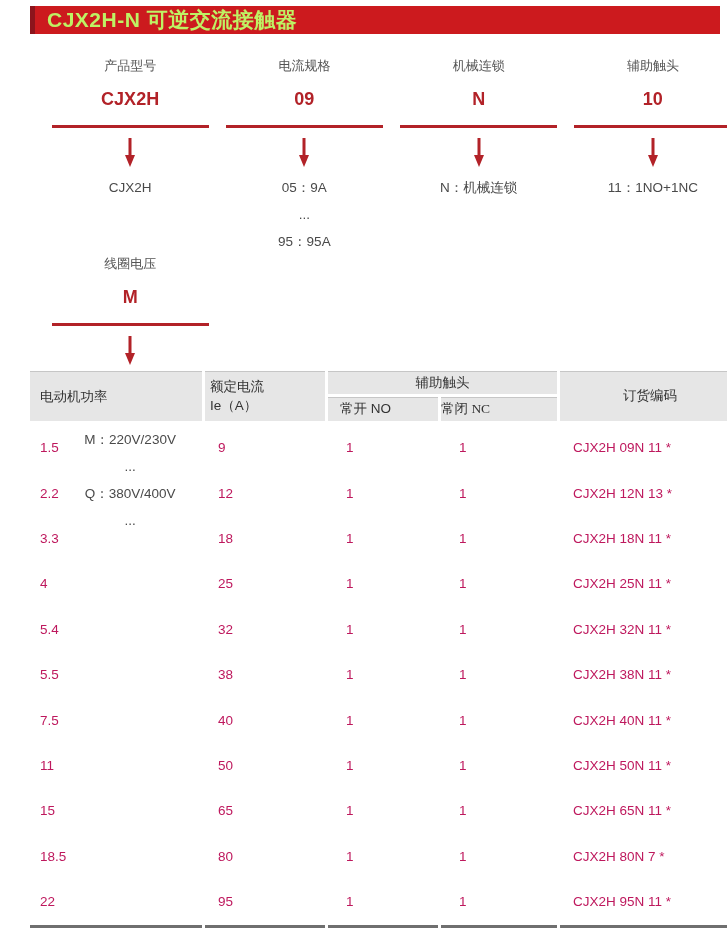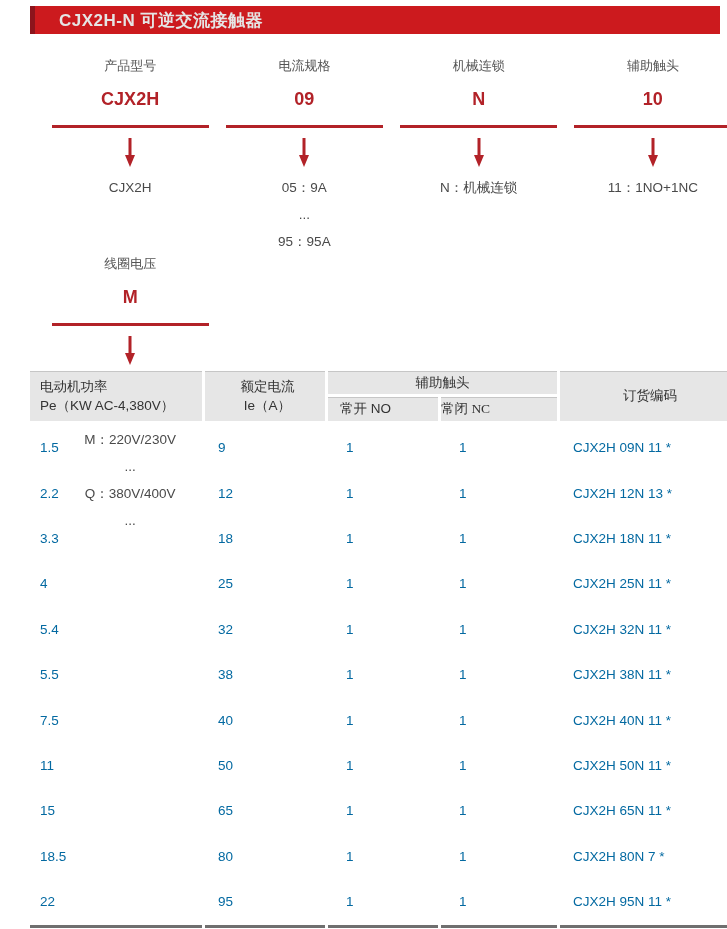--- a/index.html
+++ b/index.html
@@ -5,21 +5,21 @@
   html,body{margin:0;padding:0;background:#ffffff;}
   body{font-family:"Liberation Sans","DejaVu Sans",sans-serif;}
   .page{position:relative;width:727px;height:929px;background:#fff;overflow:hidden;}
 
   
   .banner{
     position:absolute;left:30px;top:6px;width:685px;height:28px;
     background:#cc1a1e;border-left:5px solid #8c141c;
     display:flex;align-items:center;
   }
-  .banner-title{color:#e5e5e5;font-weight:bold;font-size:17px;padding-left:24px;letter-spacing:.5px;white-space:nowrap;}
+  .banner-title{color:#bef264;font-weight:bold;font-size:21px;padding-left:12px;letter-spacing:.5px;white-space:nowrap;}
 
   
   .breakdown{
     position:absolute;left:43px;top:57px;width:697px;
     display:grid;grid-template-columns:repeat(4,1fr);
   }
   .bd-col{display:flex;flex-direction:column;align-items:center;}
   .bd-label{font-size:13px;color:#555;height:18px;line-height:18px;white-space:nowrap;}
   .bd-code{font-size:18px;line-height:24px;font-weight:bold;color:#b22228;margin-top:12px;}
   .bd-underline{width:90%;height:3px;background:#b22228;margin-top:14px;}
@@ -29,29 +29,29 @@
 
   
   .spec-table{position:absolute;left:30px;top:371px;width:697px;}
   .grid-cols{display:grid;grid-template-columns:172px 120px 110px 116px 167px;column-gap:3px;}
   .t-head{display:grid;grid-template-columns:172px 120px 110px 116px 167px;
           grid-template-rows:23px 24px;gap:3px;}
   .h-cell{background:#e6e6e6;color:#333;font-size:13.5px;box-shadow:inset 0 1px 0 #c6c6c6;}
   .h-two{grid-row:1/3;display:flex;flex-direction:column;justify-content:center;}
   .h-two .ln{line-height:19px;white-space:nowrap;}
   .h-c1{grid-column:1;padding-left:10px;}
-  .h-c2{grid-column:2;padding-left:5px;align-items:center;}
+  .h-c2{grid-column:2;padding-left:5px;}
   .h-aux{grid-column:3/5;grid-row:1;display:flex;align-items:center;justify-content:center;}
   .h-no{grid-column:3;grid-row:2;display:flex;align-items:center;padding-left:12px;}
   .h-nc{grid-column:4;grid-row:2;display:flex;align-items:center;padding-left:0;font-family:Liberation Serif, serif;}
   .h-order{grid-column:5;display:flex;align-items:center;padding-left:13px;}
 
   .t-body{margin-top:4px;}
   .t-row{height:45.4px;align-items:center;}
-  .t-cell{font-size:13.5px;color:#0369a1;white-space:nowrap;}
+  .t-cell{font-size:13.5px;color:#be185d;white-space:nowrap;}
   .c1{padding-left:10px;}
   .c2{padding-left:13px;}
   .c3,.c4{padding-left:18px;}
   .c5{padding-left:13px;}
 
   .t-bottom{margin-top:1px;}
   .t-bottom .seg{height:3px;background:#6f6f6f;}
 </style>
 </head>
 <body>
@@ -137,21 +137,20 @@
     </div>
 
 
   </div>
 
   <div class="spec-table">
 
     <div class="t-head">
       <div class="h-cell h-two h-c1">
         <div class="ln">电动机功率</div>
-        <div class="ln">Pe（KW AC-4,380V）</div>
       </div>
       <div class="h-cell h-two h-c2">
         <div class="ln">额定电流</div>
         <div class="ln">Ie（A）</div>
       </div>
       <div class="h-cell h-aux">辅助触头</div>
       <div class="h-cell h-no">常开 NO</div>
       <div class="h-cell h-nc">常闭 NC</div>
       <div class="h-cell h-two h-order">订货编码</div>
     </div>

